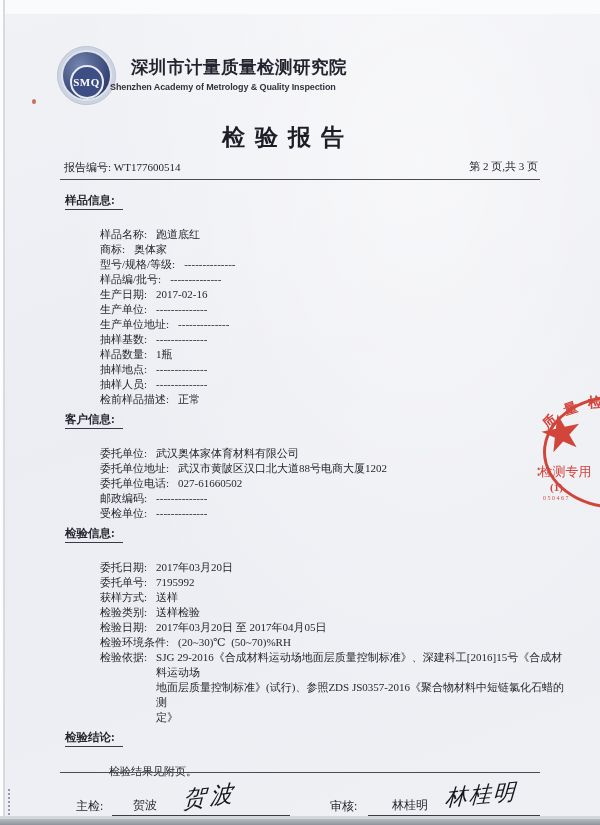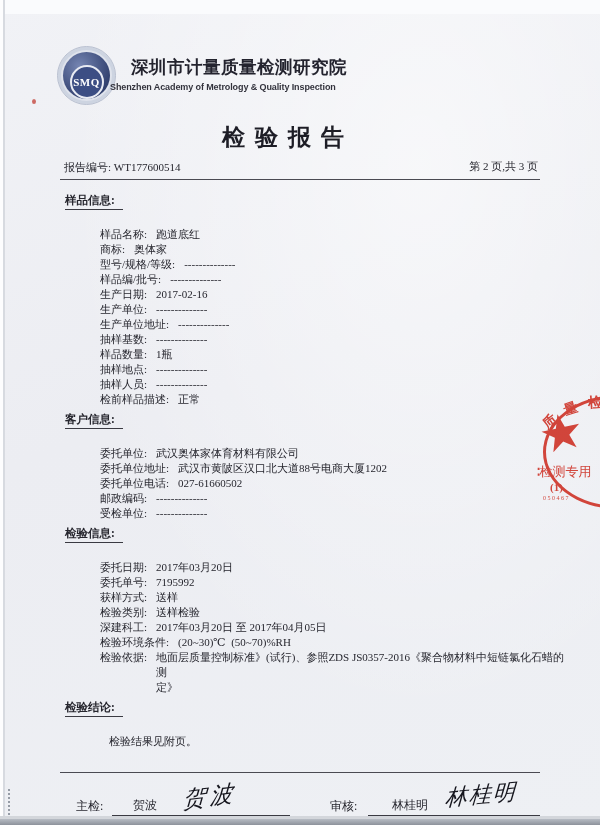--- a/index.html
+++ b/index.html
@@ -216,32 +216,32 @@
       <span class="lbl">获样方式:</span>
       <span class="val">送样</span>
     </div>
 
     <div class="row">
       <span class="lbl">检验类别:</span>
       <span class="val">送样检验</span>
     </div>
 
     <div class="row">
-      <span class="lbl">深建科工:</span>
+      <span class="lbl">检验日期:</span>
       <span class="val">2017年03月20日 至 2017年04月05日</span>
     </div>
 
     <div class="row">
       <span class="lbl">检验环境条件:</span>
       <span class="val">(20~30)℃  (50~70)%RH</span>
     </div>
 
     <div class="row">
       <span class="lbl">检验依据:</span>
-      <span class="val"><div>地面层质量控制标准》(试行)、参照ZDS JS0357-2016《聚合物材料中短链氯化石蜡的测</div><div>定》</div></span>
+      <span class="val"><div>SJG 29-2016《合成材料运动场地面层质量控制标准》、深建科工[2016]15号《合成材料运动场</div><div>地面层质量控制标准》(试行)、参照ZDS JS0357-2016《聚合物材料中短链氯化石蜡的测</div><div>定》</div></span>
     </div>
   </div>
     </div>
 
     <div class="section">
       <div class="section-heading">检验结论:</div>
       <div class="rows">
     <div class="row">
       <span class="lbl"></span>
       <span class="val">检验结果见附页。</span>

